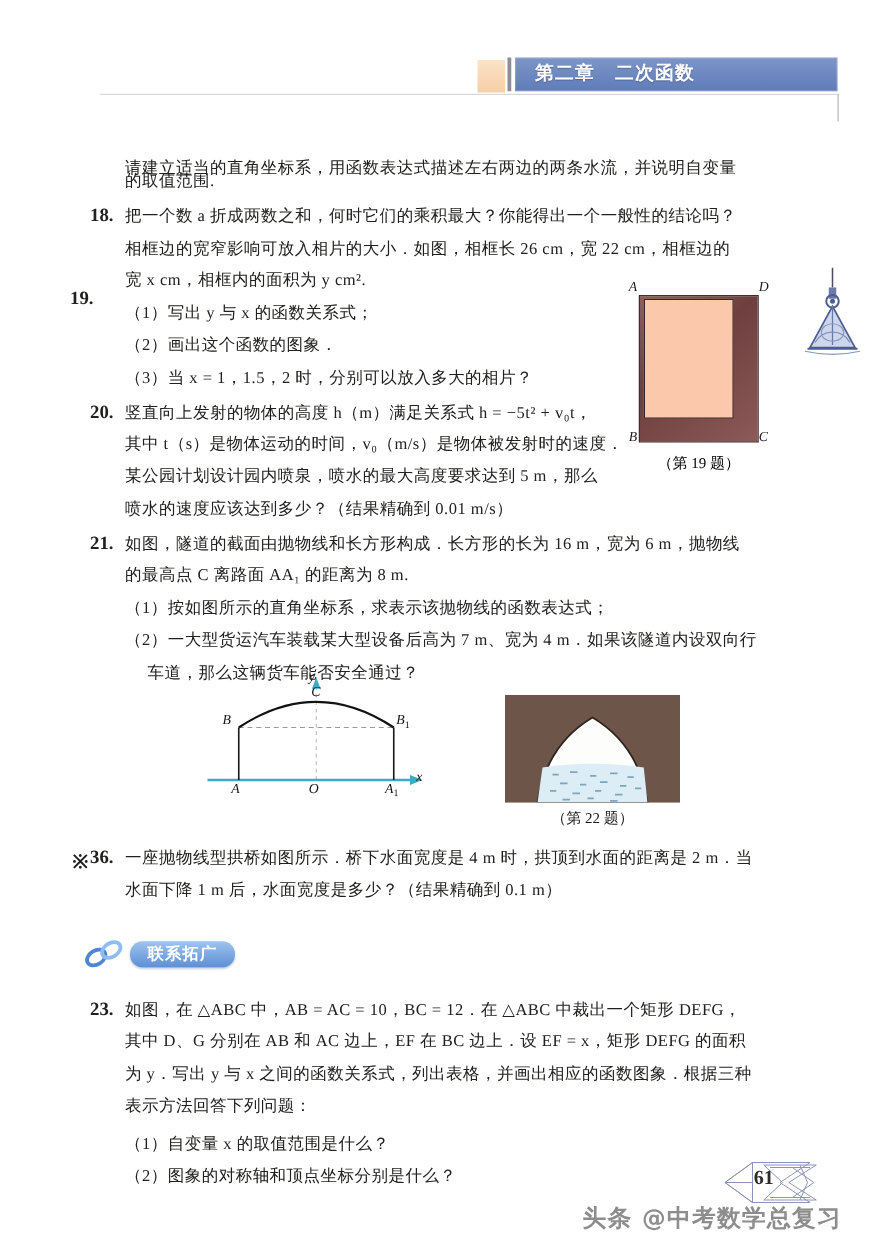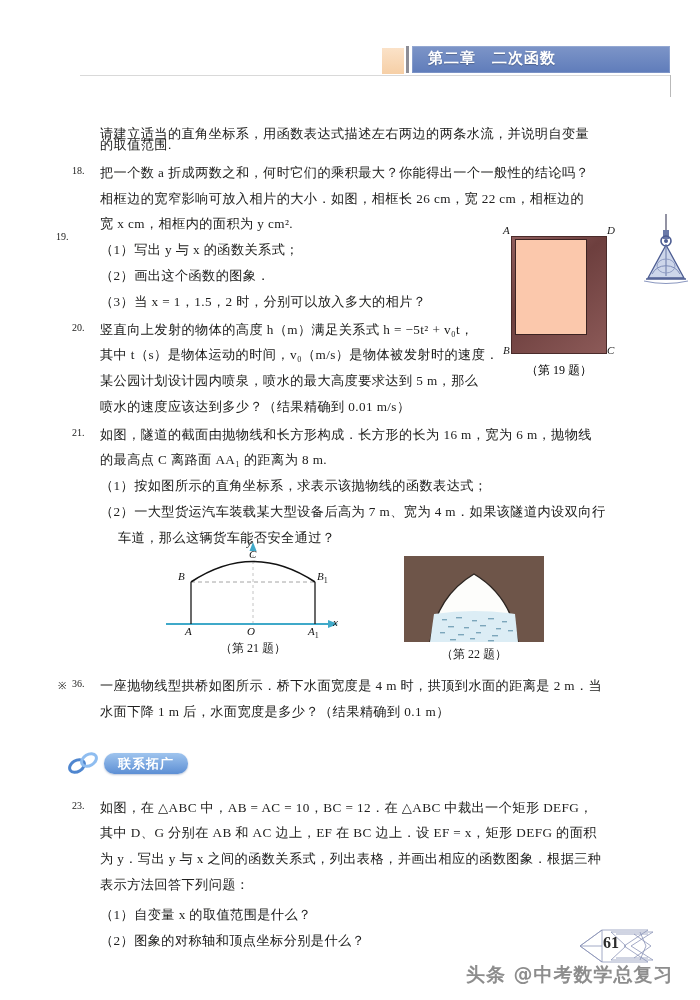--- a/index.html
+++ b/index.html
@@ -73,24 +73,24 @@
   .ln {
     position: absolute;
     font-size: 13.2px;
     line-height: 15px;
     white-space: pre;
     color: #20201f;
     letter-spacing: .4px;
   }
   .num {
     position: absolute;
-    font-size: 10px;
+    font-size: 15px;
     white-space: pre;
     color: #20201f;
-    font-weight: normal;
+    font-weight: bold;
     letter-spacing: 0;
   }
 
   
   #fig19 {
     position: absolute;
     left: 503px; top: 228px;
     width: 112px; height: 160px;
   }
   #fig19 .frame-outer {
@@ -324,21 +324,20 @@
     <path d="M33 46 Q95 5 157 46" fill="none" stroke="#121212" stroke-width="1.7"></path>
   </svg>
   <div class="lbl" style="left:89px; top:0px;">y</div>
   <div class="lbl" style="left:175px; top:80px;">x</div>
   <div class="lbl" style="left:89px; top:89px;">O</div>
   <div class="lbl" style="left:27px; top:89px;">A</div>
   <div class="lbl" style="left:150px; top:89px;"><span>A</span><sub>1</sub></div>
   <div class="lbl" style="left:20px; top:34px;">B</div>
   <div class="lbl" style="left:159px; top:34px;"><span>B</span><sub>1</sub></div>
   <div class="lbl" style="left:91px; top:12px;">C</div>
-  <div class="cap">（第 21 题）</div>
 </div>
 
 <div id="fig22">
   <div class="photo">
     <svg width="140" height="86" viewBox="0 0 140 86">
       <rect x="0" y="0" width="140" height="86" fill="#6e5549"></rect>
       <path d="M26 86 Q33 40 70 18 Q107 40 114 86 Z" fill="#fdfdfb" stroke="#2b2420" stroke-width="1.4"></path>
       <path d="M30 58 Q70 52 111 58 L114 86 L26 86 Z" fill="#dcedf5"></path>
       <g fill="#5c8fa8" opacity="0.75">
         <rect x="38" y="63" width="5" height="1.4"></rect>

